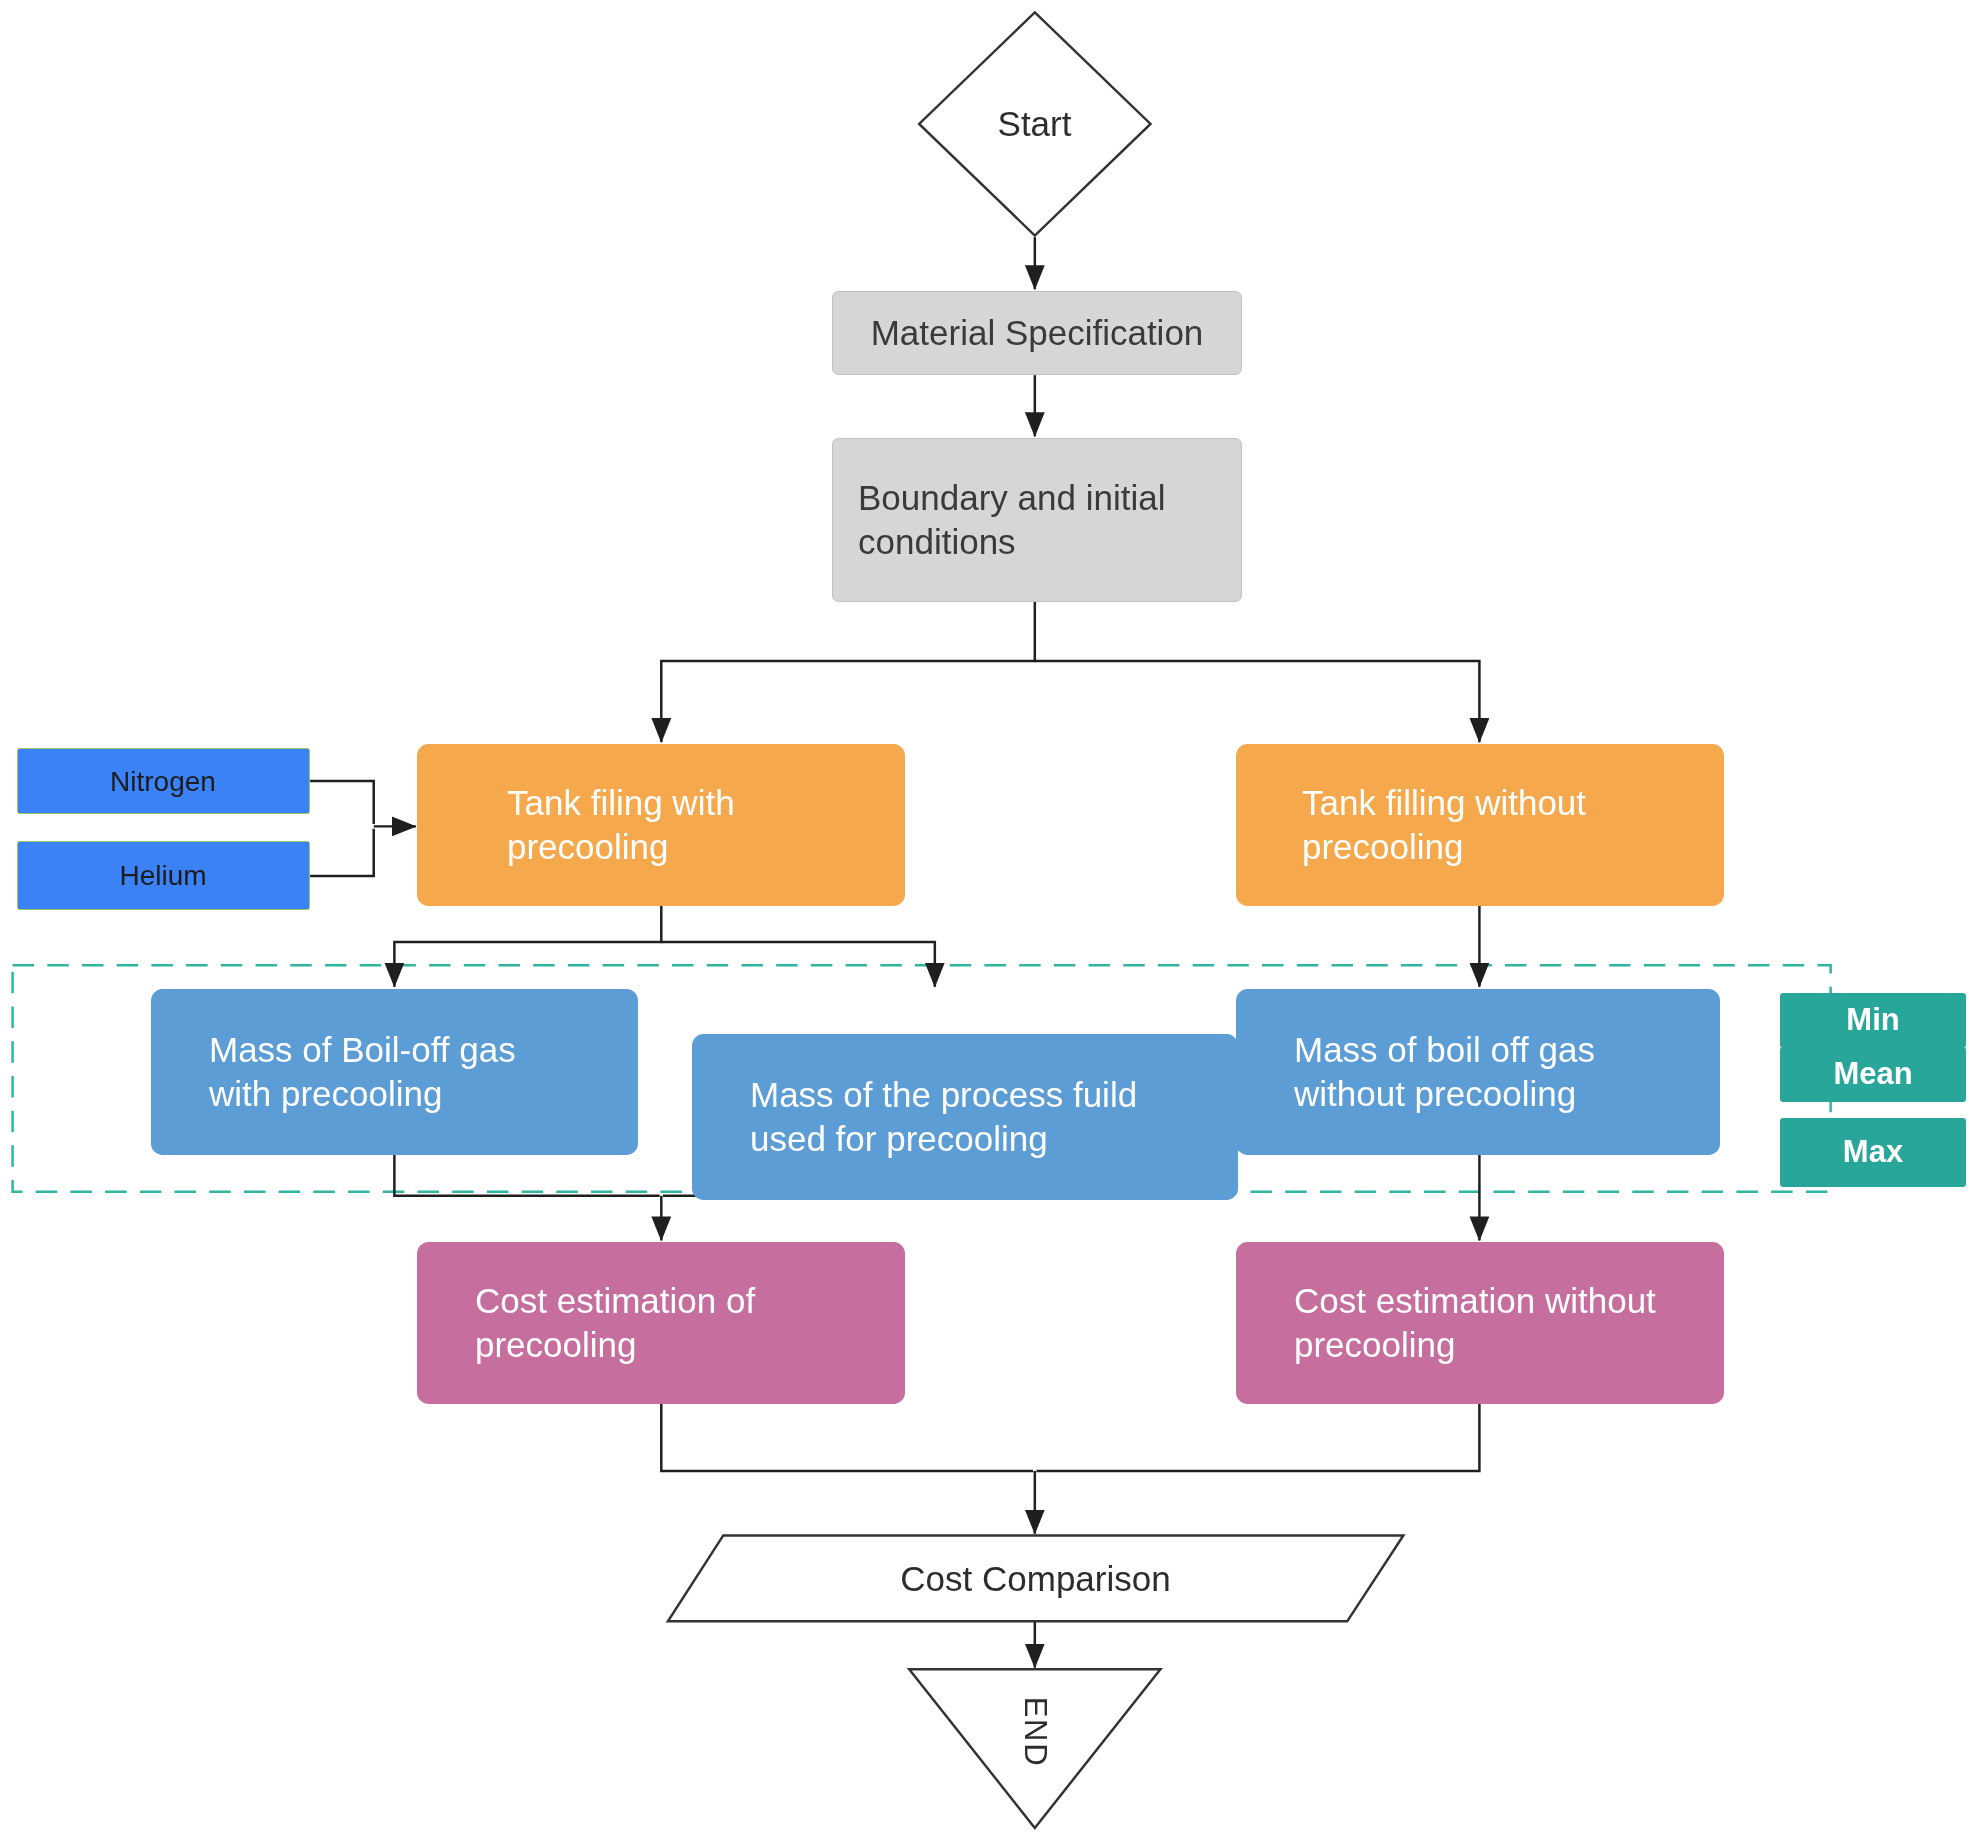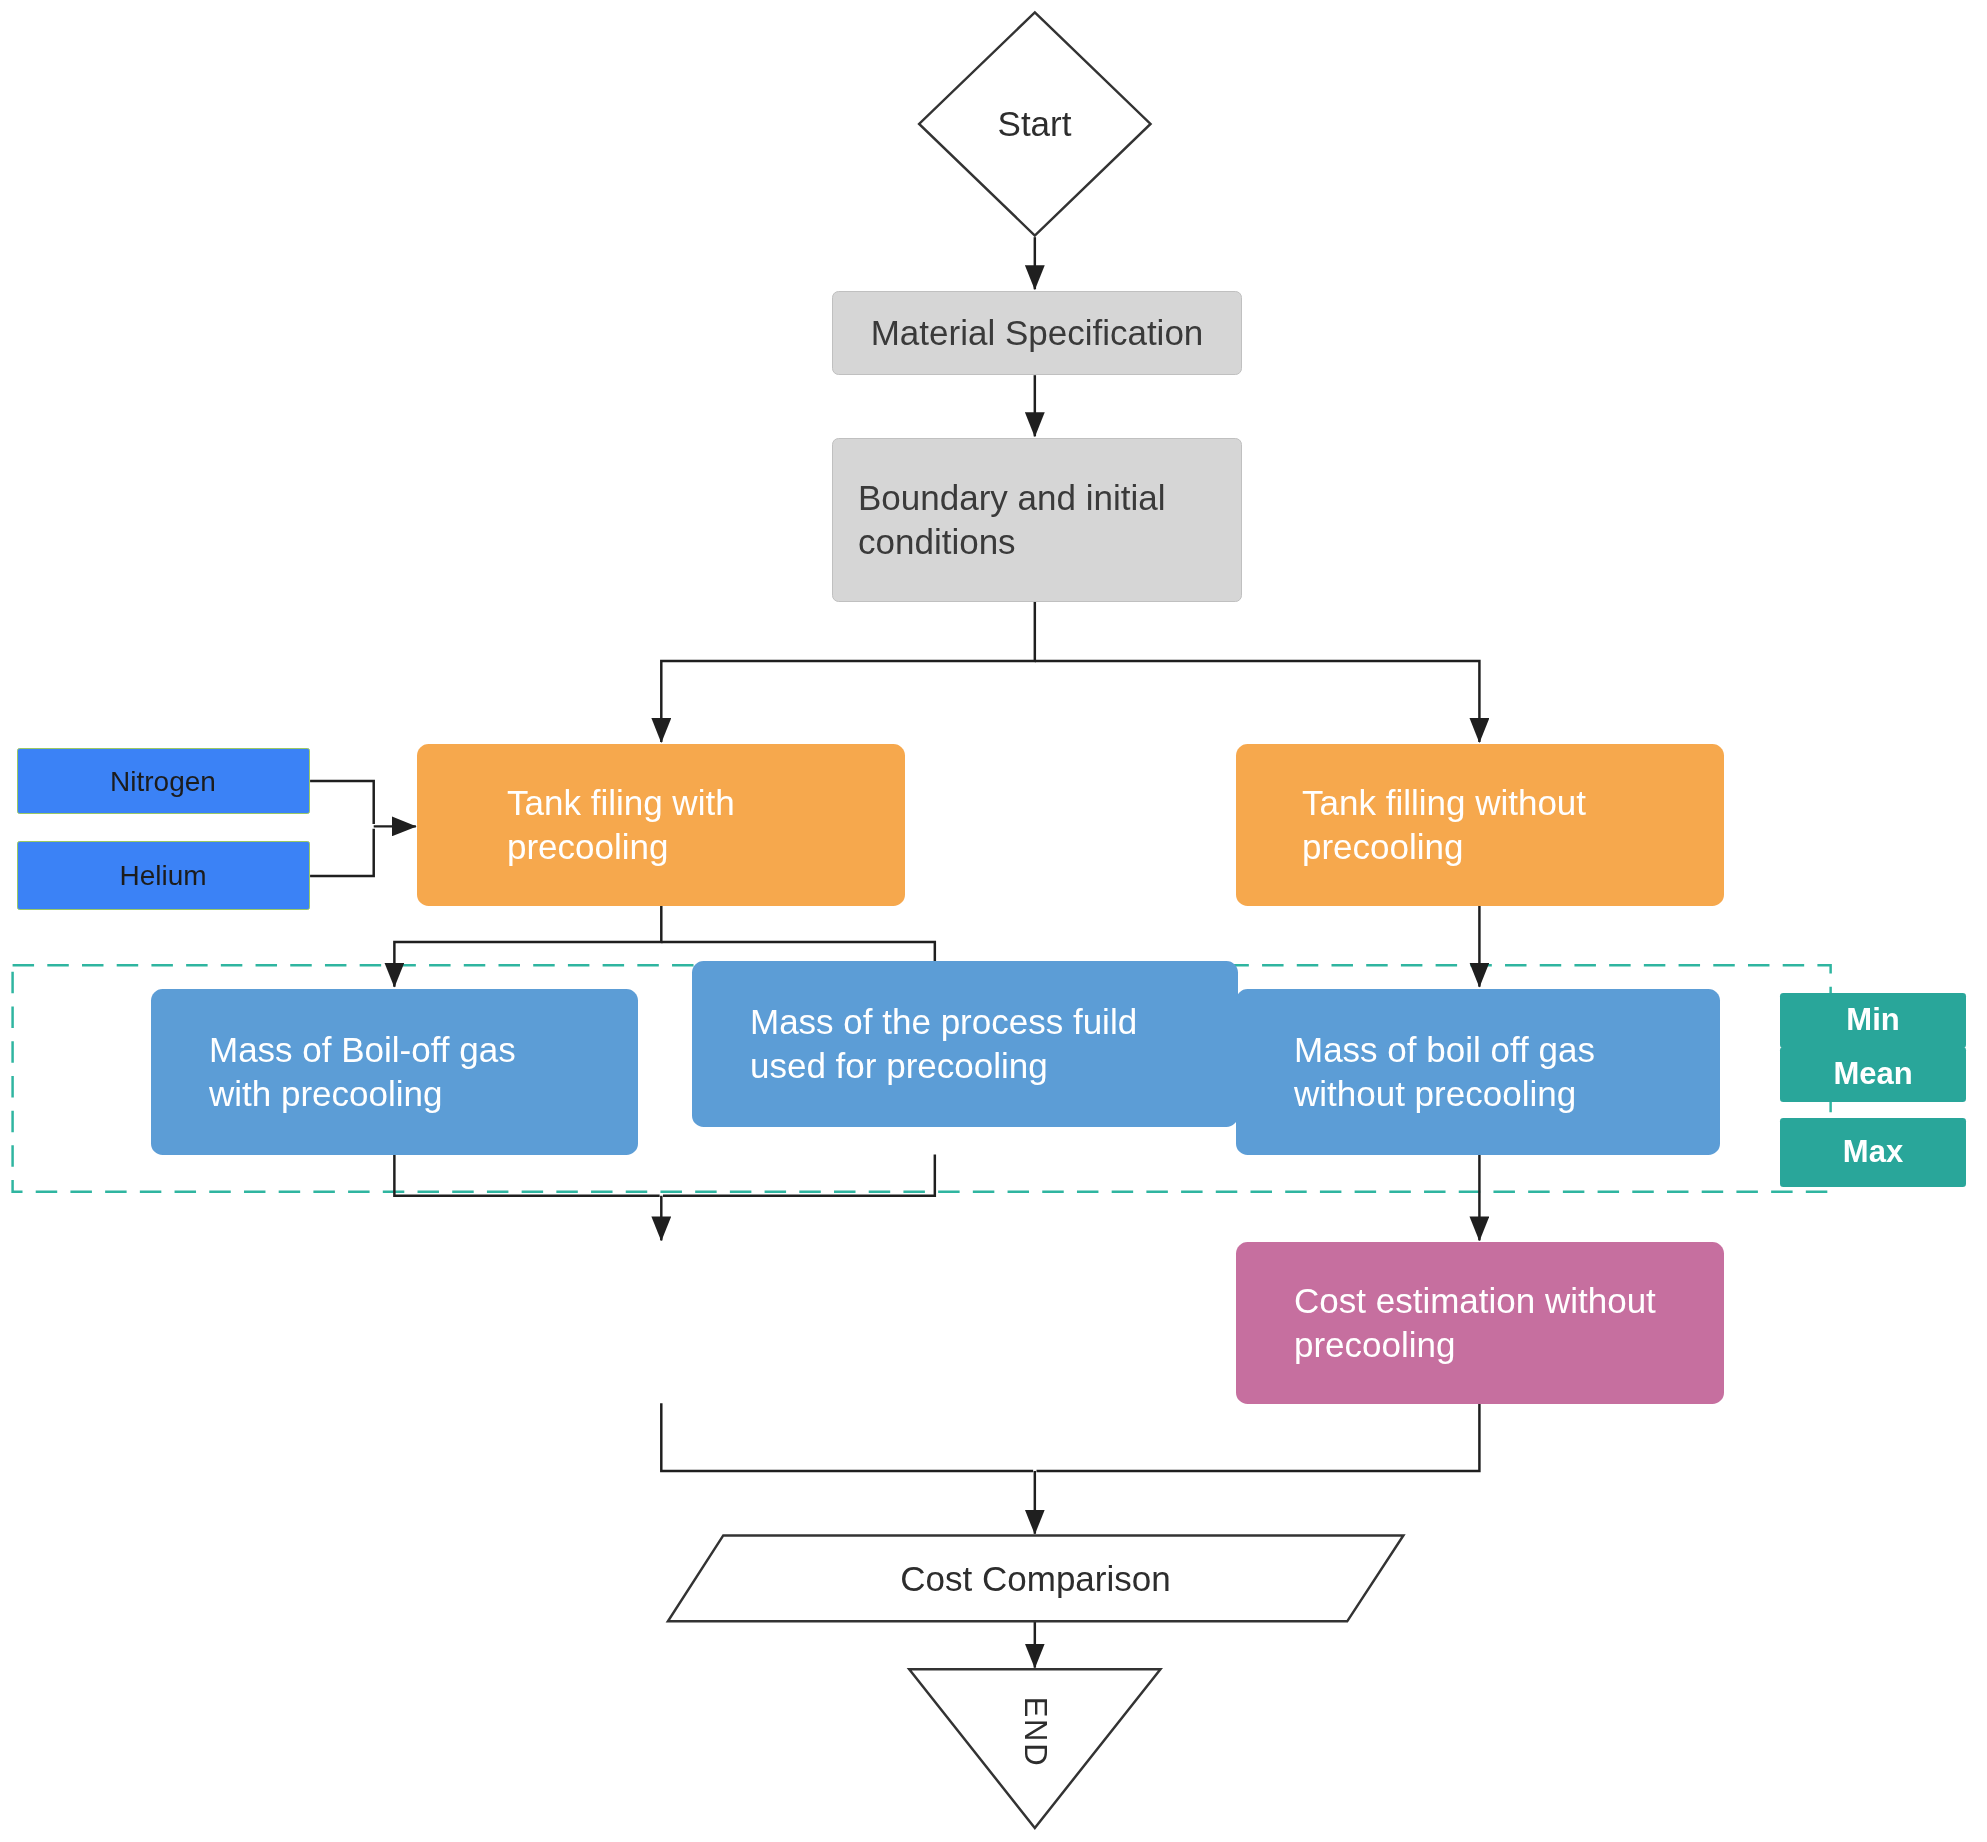--- a/index.html
+++ b/index.html
@@ -115,39 +115,42 @@
   </div>
 
   <div class="node orange" style="left:1236px;top:744px;width:488px;height:162px;padding:9px 66px;">
     <span>Tank filling without precooling</span>
   </div>
 
   <div class="node blue" style="left:151px;top:989px;width:487px;height:166px;padding:5px 58px;">
     <span>Mass of Boil-off gas with precooling</span>
   </div>
 
-  <div class="node blue" style="left:692px;top:961px;width:546px;height:166px;padding:0 58px;">
+  <div class="node blue" style="left:692px;top:1034px;width:546px;height:166px;padding:0 58px;">
     <span>Mass of the process fuild used for precooling</span>
   </div>
 
   <div class="node blue" style="left:1236px;top:989px;width:484px;height:166px;padding:0 58px;">
     <span>Mass of boil off gas without precooling</span>
   </div>
 
   <div class="node teal" style="left:1780px;top:993px;width:186px;height:55px;">
     <span>Min</span>
   </div>
 
   <div class="node teal" style="left:1780px;top:1047px;width:186px;height:55px;">
     <span>Mean</span>
   </div>
 
   <div class="node teal" style="left:1780px;top:1118px;width:186px;height:69px;">
     <span>Max</span>
   </div>
 
+  <div class="node pink" style="left:417px;top:1242px;width:488px;height:162px;padding:0 58px;">
+    <span>Cost estimation of precooling</span>
+  </div>
 
   <div class="node pink" style="left:1236px;top:1242px;width:488px;height:162px;padding:16px 58px;">
     <span>Cost estimation without precooling</span>
   </div>
 
 </div>
 
 
 </body></html>

